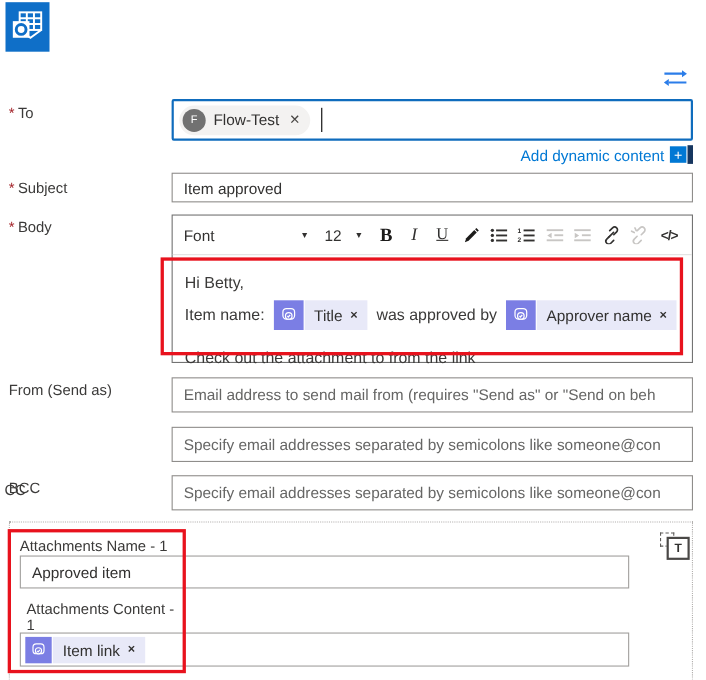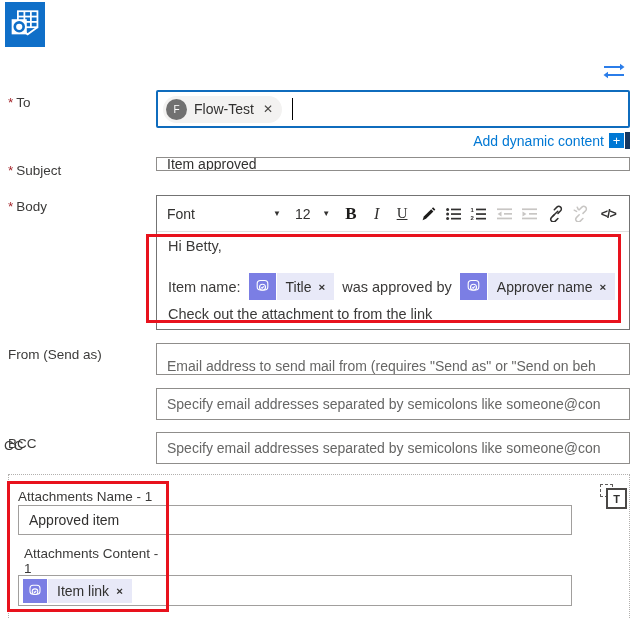--- a/index.html
+++ b/index.html
@@ -34,21 +34,21 @@
   
   .bodybox{box-sizing:border-box;border:1px solid #737373;background:#fff;}
   .tbar{box-sizing:border-box;height:36px;border-bottom:1px solid #e1e1e1;display:flex;align-items:center;padding:0 6px;}
   .dd{display:flex;align-items:center;justify-content:space-between;font-size:14px;color:#323130;cursor:pointer;}
   .dd .cv{font-size:8px;color:#323130;}
   .tbtn{width:26px;height:28px;display:flex;align-items:center;justify-content:center;cursor:pointer;}
   .g-b{font-family:"Liberation Serif",serif;font-weight:bold;font-size:17px;color:#1c1b1a;}
   .g-i{font-family:"Liberation Serif",serif;font-style:italic;font-size:16px;color:#323130;}
   .g-u{font-family:"Liberation Serif",serif;font-size:15px;text-decoration:underline;color:#323130;}
   .g-code{font-size:12.5px;font-weight:bold;color:#323130;letter-spacing:-1px;}
-  .bline{position:absolute;left:11px;font-size:14.5px;color:#3b3a39;}
+  .bline{position:absolute;left:11px;font-size:14.5px;color:#3b3a39;margin-top:12px;}
   .brow{position:absolute;left:11px;display:flex;align-items:center;gap:8px;font-size:14.5px;color:#3b3a39;}
   .token{display:inline-flex;height:27px;}
   .tok-ico{width:27px;background:#7b7ee4;display:flex;align-items:center;justify-content:center;margin-right:1px;}
   .tok-lb{background:#e8e9f8;display:flex;align-items:center;padding:0 9px;font-size:14px;color:#323130;gap:7px;}
   .tok-x{font-size:11.5px;font-weight:bold;color:#323130;cursor:pointer;}
   .token.sm{height:24px;} .token.sm .tok-ico{width:24px;}
   
   .redbox{box-sizing:border-box;border:3px solid #e8121d;pointer-events:none;z-index:6;}
   
   .attgroup{box-sizing:border-box;border:1px dotted #b2b0ae;border-bottom:none;background:transparent;}
@@ -105,21 +105,21 @@
     <span>Add dynamic content</span>
     <span class="dyn-ico">
       <span class="dyn-plus">+</span>
         <span class="dyn-bar"></span>
     </span>
   </div>
 
   <div class="abs label" style="left:8px;top:163px;">
     <span class="req">*</span><span>Subject</span>
   </div>
-  <div class="abs inputbox" style="left:156px;top:157px;width:474px;height:14px;">
+  <div class="abs inputbox" style="left:156px;top:157px;width:474px;height:27px;">
     <span>Item approved</span>
   </div>
 
   <div class="abs label" style="left:8px;top:199px;">
     <span class="req">*</span><span>Body</span>
   </div>
 
   <div class="abs bodybox" style="left:156px;top:195px;width:474px;height:135px;">
 
     <div class="tbar">
@@ -249,21 +249,21 @@
           </span>
         </span>
       </div>
       <div class="bline" style="top:74px;">Check out the attachment to from the link</div>
     </div>
   </div>
 
   <div class="abs redbox" style="left:146px;top:234px;width:475px;height:89px;"></div>
 
   <div class="abs label" style="left:8px;top:347px;">From (Send as)</div>
-  <div class="abs inputbox" style="left:156px;top:343px;width:474px;height:32px;align-items:flex-end;">
+  <div class="abs inputbox" style="left:156px;top:343px;width:474px;height:32px;">
     <span class="placeholder">Email address to send mail from (requires "Send as" or "Send on beh</span>
   </div>
 
   <div class="abs label" style="left:4px;top:392px;margin-top:46px;">CC</div>
   <div class="abs inputbox" style="left:156px;top:388px;width:474px;height:32px;">
     <span class="placeholder">Specify email addresses separated by semicolons like someone@con</span>
   </div>
 
   <div class="abs label" style="left:8px;top:436px;">BCC</div>
   <div class="abs inputbox" style="left:156px;top:432px;width:474px;height:32px;">

